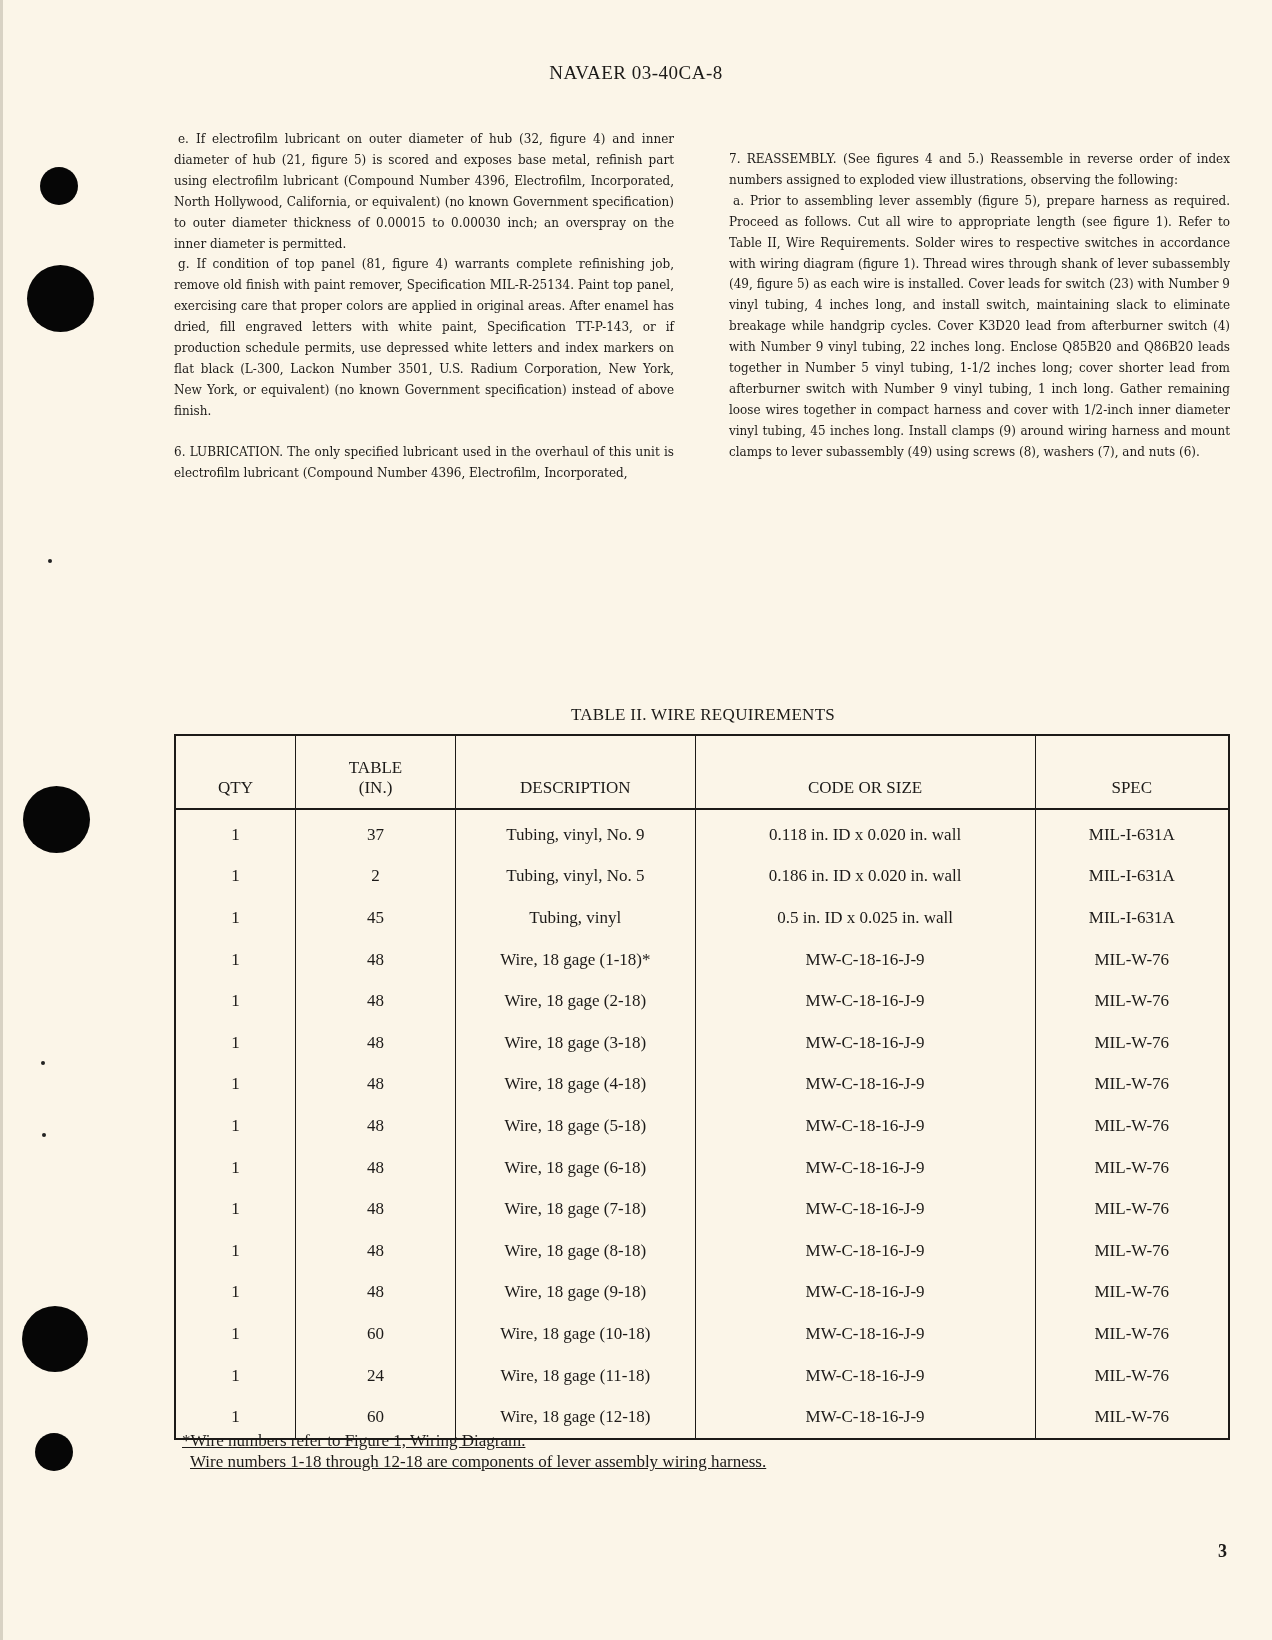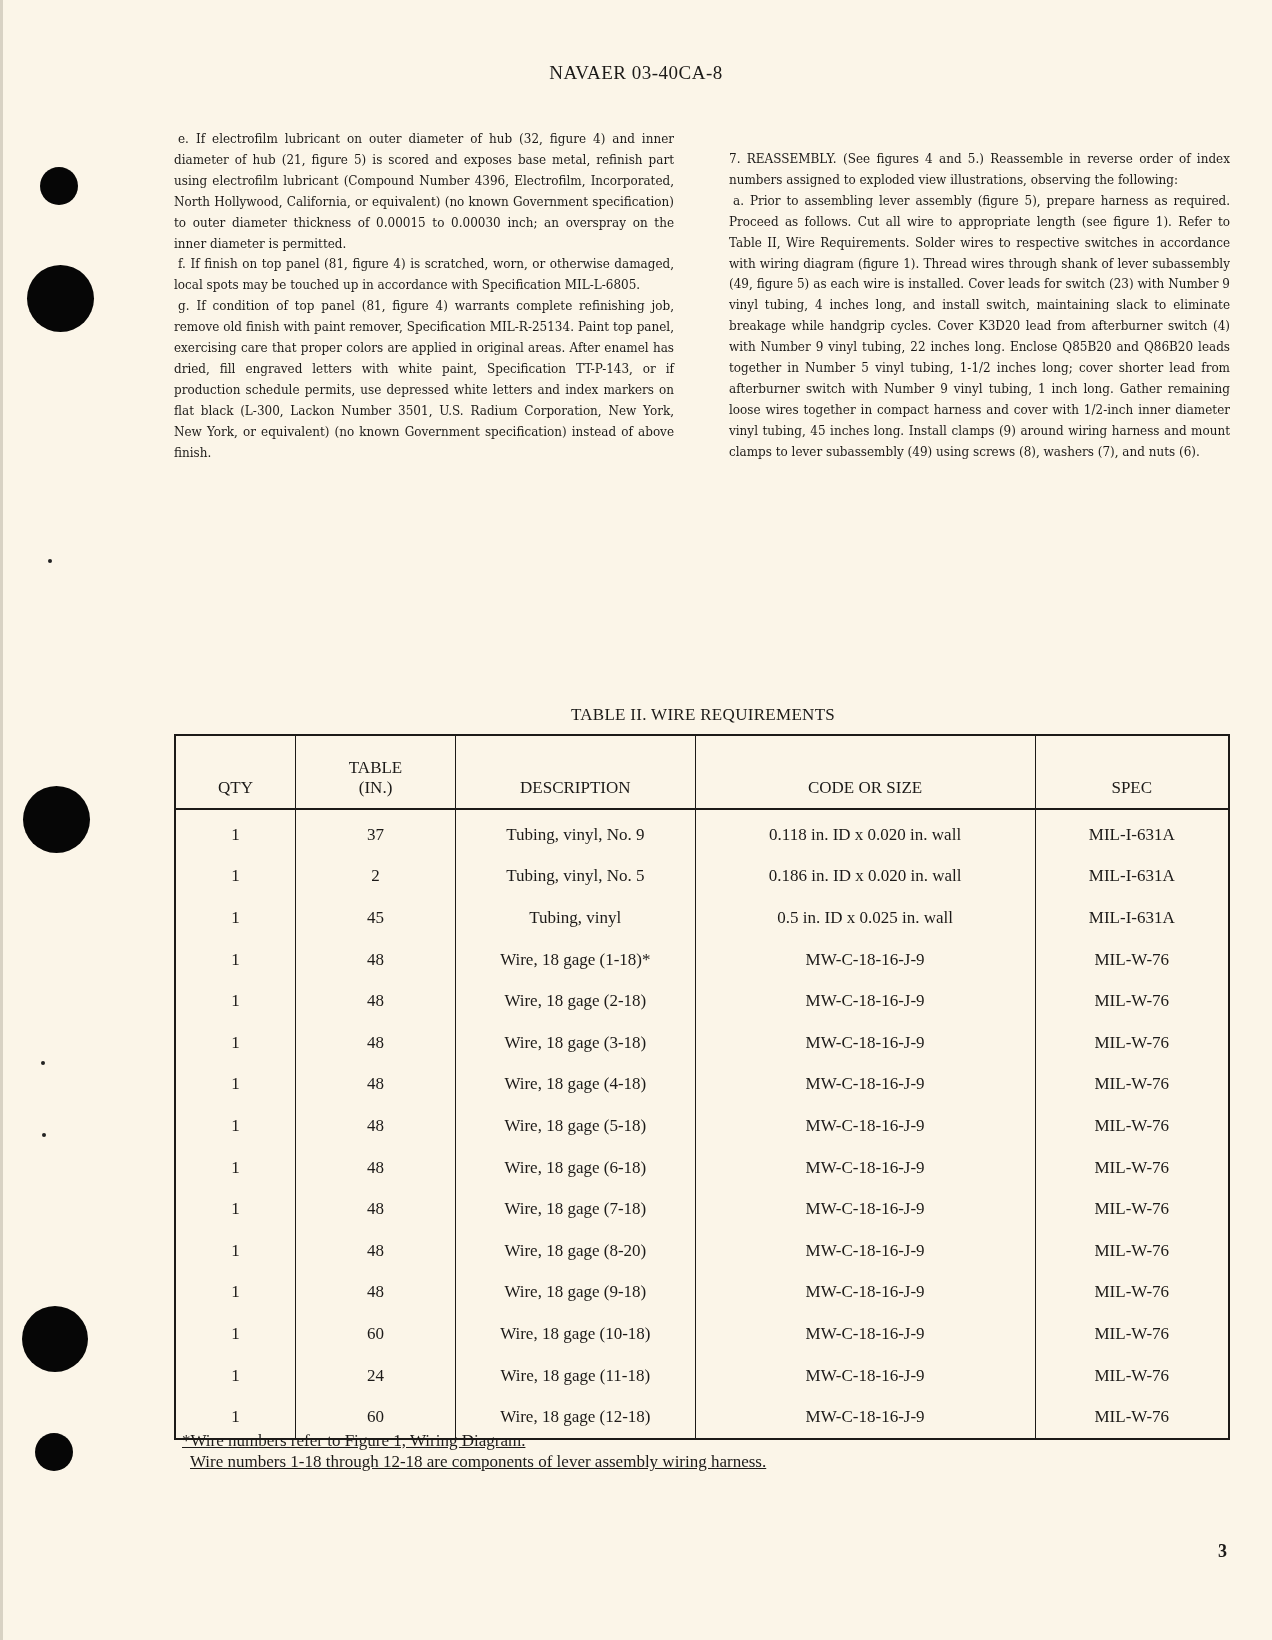--- a/index.html
+++ b/index.html
@@ -68,23 +68,23 @@
 <div class="hole" style="left:22px;top:1306px;width:66px;height:66px;"></div>
 <div class="hole" style="left:35px;top:1433px;width:38px;height:38px;"></div>
 <div class="speck" style="left:48px;top:559px;"></div>
 <div class="speck" style="left:41px;top:1061px;"></div>
 <div class="speck" style="left:42px;top:1133px;"></div>
 
 <div class="header">NAVAER 03-40CA-8</div>
 
 <div class="col col-left">
   <p class="indent">e. If electrofilm lubricant on outer diameter of hub (32, figure 4) and inner diameter of hub (21, figure 5) is scored and exposes base metal, refinish part using electrofilm lubricant (Compound Number 4396, Electrofilm, Incorporated, North Hollywood, California, or equivalent) (no known Government specification) to outer diameter thickness of 0.00015 to 0.00030 inch; an overspray on the inner diameter is permitted.</p>
-  <p class="indent">f. If finish on top panel (81, figure 4) is scratched, worn, or otherwise damaged, local spots may be touched up in accordance with Specification MIL-L-6805.</p>
   <p class="indent">g. If condition of top panel (81, figure 4) warrants complete refinishing job, remove old finish with paint remover, Specification MIL-R-25134. Paint top panel, exercising care that proper colors are applied in original areas. After enamel has dried, fill engraved letters with white paint, Specification TT-P-143, or if production schedule permits, use depressed white letters and index markers on flat black (L-300, Lackon Number 3501, U.S. Radium Corporation, New York, New York, or equivalent) (no known Government specification) instead of above finish.</p>
   <div class="gap"></div>
+  <p>6. LUBRICATION. The only specified lubricant used in the overhaul of this unit is electrofilm lubricant (Compound Number 4396, Electrofilm, Incorporated,</p>
 </div>
 
 <div class="col col-right">
   <div class="gap"></div>
   <p>7. REASSEMBLY. (See figures 4 and 5.) Reassemble in reverse order of index numbers assigned to exploded view illustrations, observing the following:</p>
   <p class="indent">a. Prior to assembling lever assembly (figure 5), prepare harness as required. Proceed as follows. Cut all wire to appropriate length (see figure 1). Refer to Table II, Wire Requirements. Solder wires to respective switches in accordance with wiring diagram (figure 1). Thread wires through shank of lever subassembly (49, figure 5) as each wire is installed. Cover leads for switch (23) with Number 9 vinyl tubing, 4 inches long, and install switch, maintaining slack to eliminate breakage while handgrip cycles. Cover K3D20 lead from afterburner switch (4) with Number 9 vinyl tubing, 22 inches long. Enclose Q85B20 and Q86B20 leads together in Number 5 vinyl tubing, 1-1/2 inches long; cover shorter lead from afterburner switch with Number 9 vinyl tubing, 1 inch long. Gather remaining loose wires together in compact harness and cover with 1/2-inch inner diameter vinyl tubing, 45 inches long. Install clamps (9) around wiring harness and mount clamps to lever subassembly (49) using screws (8), washers (7), and nuts (6).</p>
 </div>
 
 <div class="table-title">TABLE II. WIRE REQUIREMENTS</div>
 
@@ -168,21 +168,21 @@
     <tr>
         <td>1</td>
         <td>48</td>
         <td>Wire, 18 gage (7-18)</td>
         <td>MW-C-18-16-J-9</td>
         <td>MIL-W-76</td>
       </tr>
     <tr>
         <td>1</td>
         <td>48</td>
-        <td>Wire, 18 gage (8-20)</td>
+        <td>Wire, 18 gage (8-18)</td>
         <td>MW-C-18-16-J-9</td>
         <td>MIL-W-76</td>
       </tr>
     <tr>
         <td>1</td>
         <td>48</td>
         <td>Wire, 18 gage (9-18)</td>
         <td>MW-C-18-16-J-9</td>
         <td>MIL-W-76</td>
       </tr>

